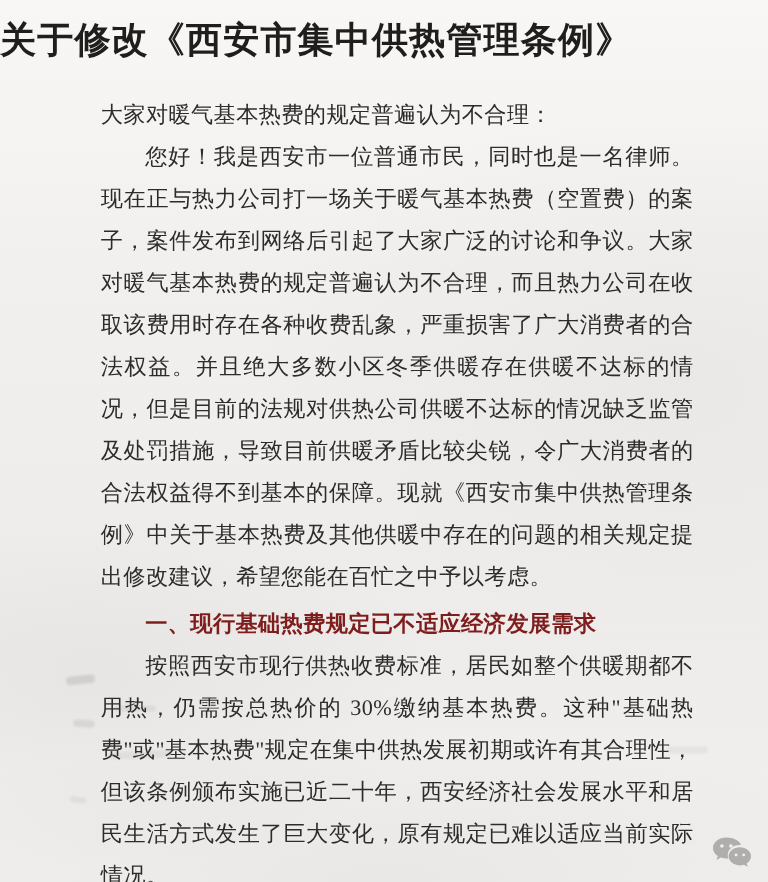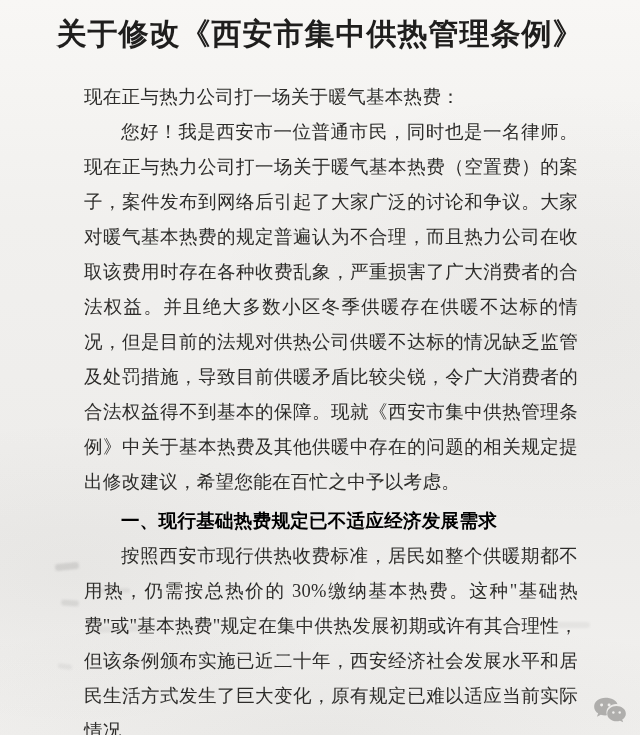--- a/index.html
+++ b/index.html
@@ -9,41 +9,41 @@
     color: #2d2c2a;
     background:
       radial-gradient(ellipse 420px 220px at 12% 78%, rgba(60,60,55,0.04), transparent 70%),
       radial-gradient(ellipse 520px 320px at 88% 42%, rgba(60,60,55,0.035), transparent 70%),
       radial-gradient(ellipse 700px 160px at 50% 100%, rgba(60,60,55,0.05), transparent 75%),
       linear-gradient(180deg, #f8f7f5 0%, #f1f0ee 30%, #edecea 72%, #f2f1ef 100%);
   }
   .page { position: absolute; inset: 0; }
   .title-block {
     margin-top: 8px;
-    text-align: center;
+    text-align: left;
     font-family: "Liberation Sans", "DejaVu Sans", sans-serif;
     font-weight: 700;
     font-size: 30px;
     line-height: 52px;
     letter-spacing: 1px;
     color: #1f1e1d;
   }
   .content {
     margin: 20px 62px 0 84px;
     font-size: 18.5px;
     line-height: 35px;
     text-align: justify;
     letter-spacing: 0.3px;
   }
   .salutation { text-indent: 0; }
   .para { text-indent: 2em; margin: 0; }
   .section-heading {
     text-indent: 2em;
     font-weight: 700;
-    color: #000000;
+    color: #7f1d1d;
     margin: 4px 0 0 0;
   }
   .watermark {
     position: absolute; right: 13px; bottom: 11px;
     display: flex; align-items: center; gap: 8px;
     font-family: "Liberation Sans", "DejaVu Sans", sans-serif;
     font-size: 21px; color: #c7c6c4; letter-spacing: 1px;
     white-space: nowrap;
   }
   .watermark svg { display: block; opacity: 0.85; }
@@ -59,21 +59,21 @@
 </head>
 <body>
 
 <div class="page">
 
   <div class="title-block">
     <div>关于修改《西安市集中供热管理条例》</div>
   </div>
 
   <div class="content">
-    <div class="salutation">现在正与热力公司打一场关于暖气基本热费：</div>
+    <div class="salutation">大家对暖气基本热费的规定普遍认为不合理：</div>
     <p class="para">您好！我是西安市一位普通市民，同时也是一名律师。现在正与热力公司打一场关于暖气基本热费（空置费）的案子，案件发布到网络后引起了大家广泛的讨论和争议。大家对暖气基本热费的规定普遍认为不合理，而且热力公司在收取该费用时存在各种收费乱象，严重损害了广大消费者的合法权益。并且绝大多数小区冬季供暖存在供暖不达标的情况，但是目前的法规对供热公司供暖不达标的情况缺乏监管及处罚措施，导致目前供暖矛盾比较尖锐，令广大消费者的合法权益得不到基本的保障。现就《西安市集中供热管理条例》中关于基本热费及其他供暖中存在的问题的相关规定提出修改建议，希望您能在百忙之中予以考虑。</p>
     <p class="section-heading">一、现行基础热费规定已不适应经济发展需求</p>
     <p class="para">按照西安市现行供热收费标准，居民如整个供暖期都不用热，仍需按总热价的 30%缴纳基本热费。这种"基础热费"或"基本热费"规定在集中供热发展初期或许有其合理性，但该条例颁布实施已近二十年，西安经济社会发展水平和居民生活方式发生了巨大变化，原有规定已难以适应当前实际情况。</p>
   </div>
 
   <div class="smudge s1"></div>
   <div class="smudge s2"></div>
   <div class="smudge s3"></div>
   <div class="smudge s4"></div>
   <div class="smudge s5"></div>

